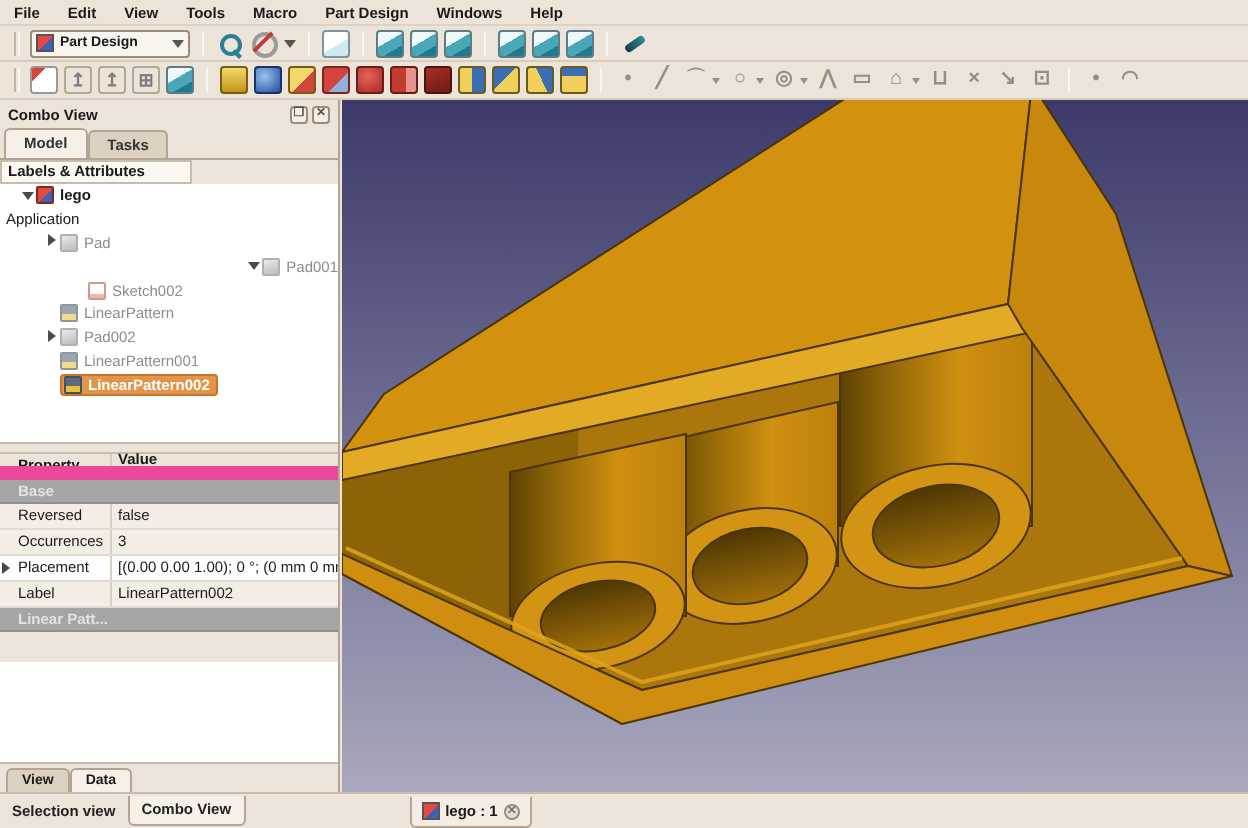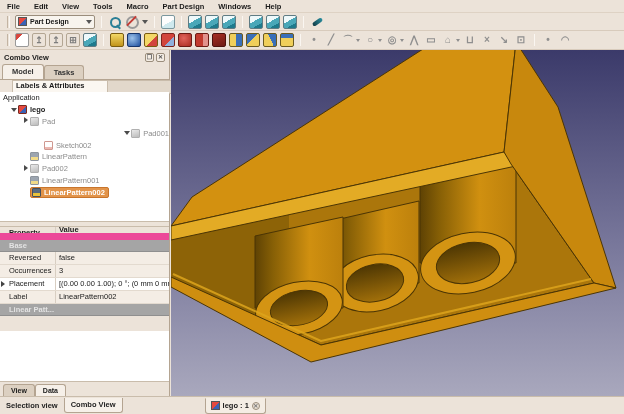--- a/index.html
+++ b/index.html
@@ -67,21 +67,21 @@
   #cv-title{position:absolute;left:0;top:0;width:100%;height:14px;display:flex;align-items:center;
             padding:0 4px;font-weight:bold;}
   #cv-title .sp{flex:1;}
   .winbtn{width:9px;height:9px;border:1px solid #9a8d7c;background:#f4ede4;border-radius:2px;
           font-size:6px;line-height:7px;text-align:center;color:#555;margin-left:2px;flex:none;}
   #cv-tabs{position:absolute;left:0;top:14px;width:100%;height:16px;display:flex;align-items:flex-end;
            padding-left:2px;border-bottom:1px solid #b4a491;}
   .cv-tab{height:14px;line-height:13px;padding:0 9px;font-weight:bold;border:1px solid #b4a491;
           border-bottom:none;border-radius:3px 3px 0 0;background:#dcd0c1;color:#333;}
   .cv-tab.active{background:#f6f0e9;height:15px;}
-  #tree-header{position:absolute;left:12px;top:30px;width:100%;height:14px;display:flex;}
+  #tree-header{position:absolute;left:0;top:30px;width:100%;height:14px;display:flex;flex-direction:column;}
   #tree-header .hcell{flex:none;width:96px;background:#fbf7f1;border:1px solid #c9bcab;
                       font-weight:bold;padding:0 3px;line-height:10px;}
   #tree-header .hrest{flex:1;background:#e2d8cb;border:1px solid #c9bcab;border-left:none;}
   #tree{position:absolute;left:0;top:42px;width:100%;height:130px;background:#ffffff;
         border-bottom:1px solid #c9bcab;overflow:hidden;}
   .trow{height:11.8px;display:flex;align-items:center;white-space:nowrap;}
   .trow .exp{width:8px;flex:none;position:relative;}
   .exp.open::before{content:"";position:absolute;left:1px;top:-2px;border-left:3.5px solid transparent;
                     border-right:3.5px solid transparent;border-top:4.5px solid #4a4a4a;}
   .exp.closed::before{content:"";position:absolute;left:2px;top:-4px;border-top:3.5px solid transparent;
@@ -235,27 +235,27 @@
     <div id="cv-tabs">
       <span class="cv-tab active">Model</span>
       <span class="cv-tab">Tasks</span>
     </div>
     <div id="tree-header">
       <span class="hcell">Labels &amp; Attributes</span>
       <span class="hrest"></span>
     </div>
 
     <div id="tree">
-      <div class="trow" style="padding-left:3px;">
-        <span>Application</span>
-      </div>
       <div class="trow" style="padding-left:10px;">
         <span class="exp open"></span>
         <span class="ti ti-body"></span>
         <b>lego</b>
+      </div>
+      <div class="trow" style="padding-left:3px;">
+        <span>Application</span>
       </div>
       <div class="trow dim" style="padding-left:22px;">
         <span class="exp closed"></span>
         <span class="ti ti-pad"></span>
         <span>Pad</span>
       </div>
       <div class="trow dim" style="padding-left:22px;justify-content:flex-end;">
         <span class="exp open"></span>
         <span class="ti ti-pad"></span>
         <span>Pad001</span>

